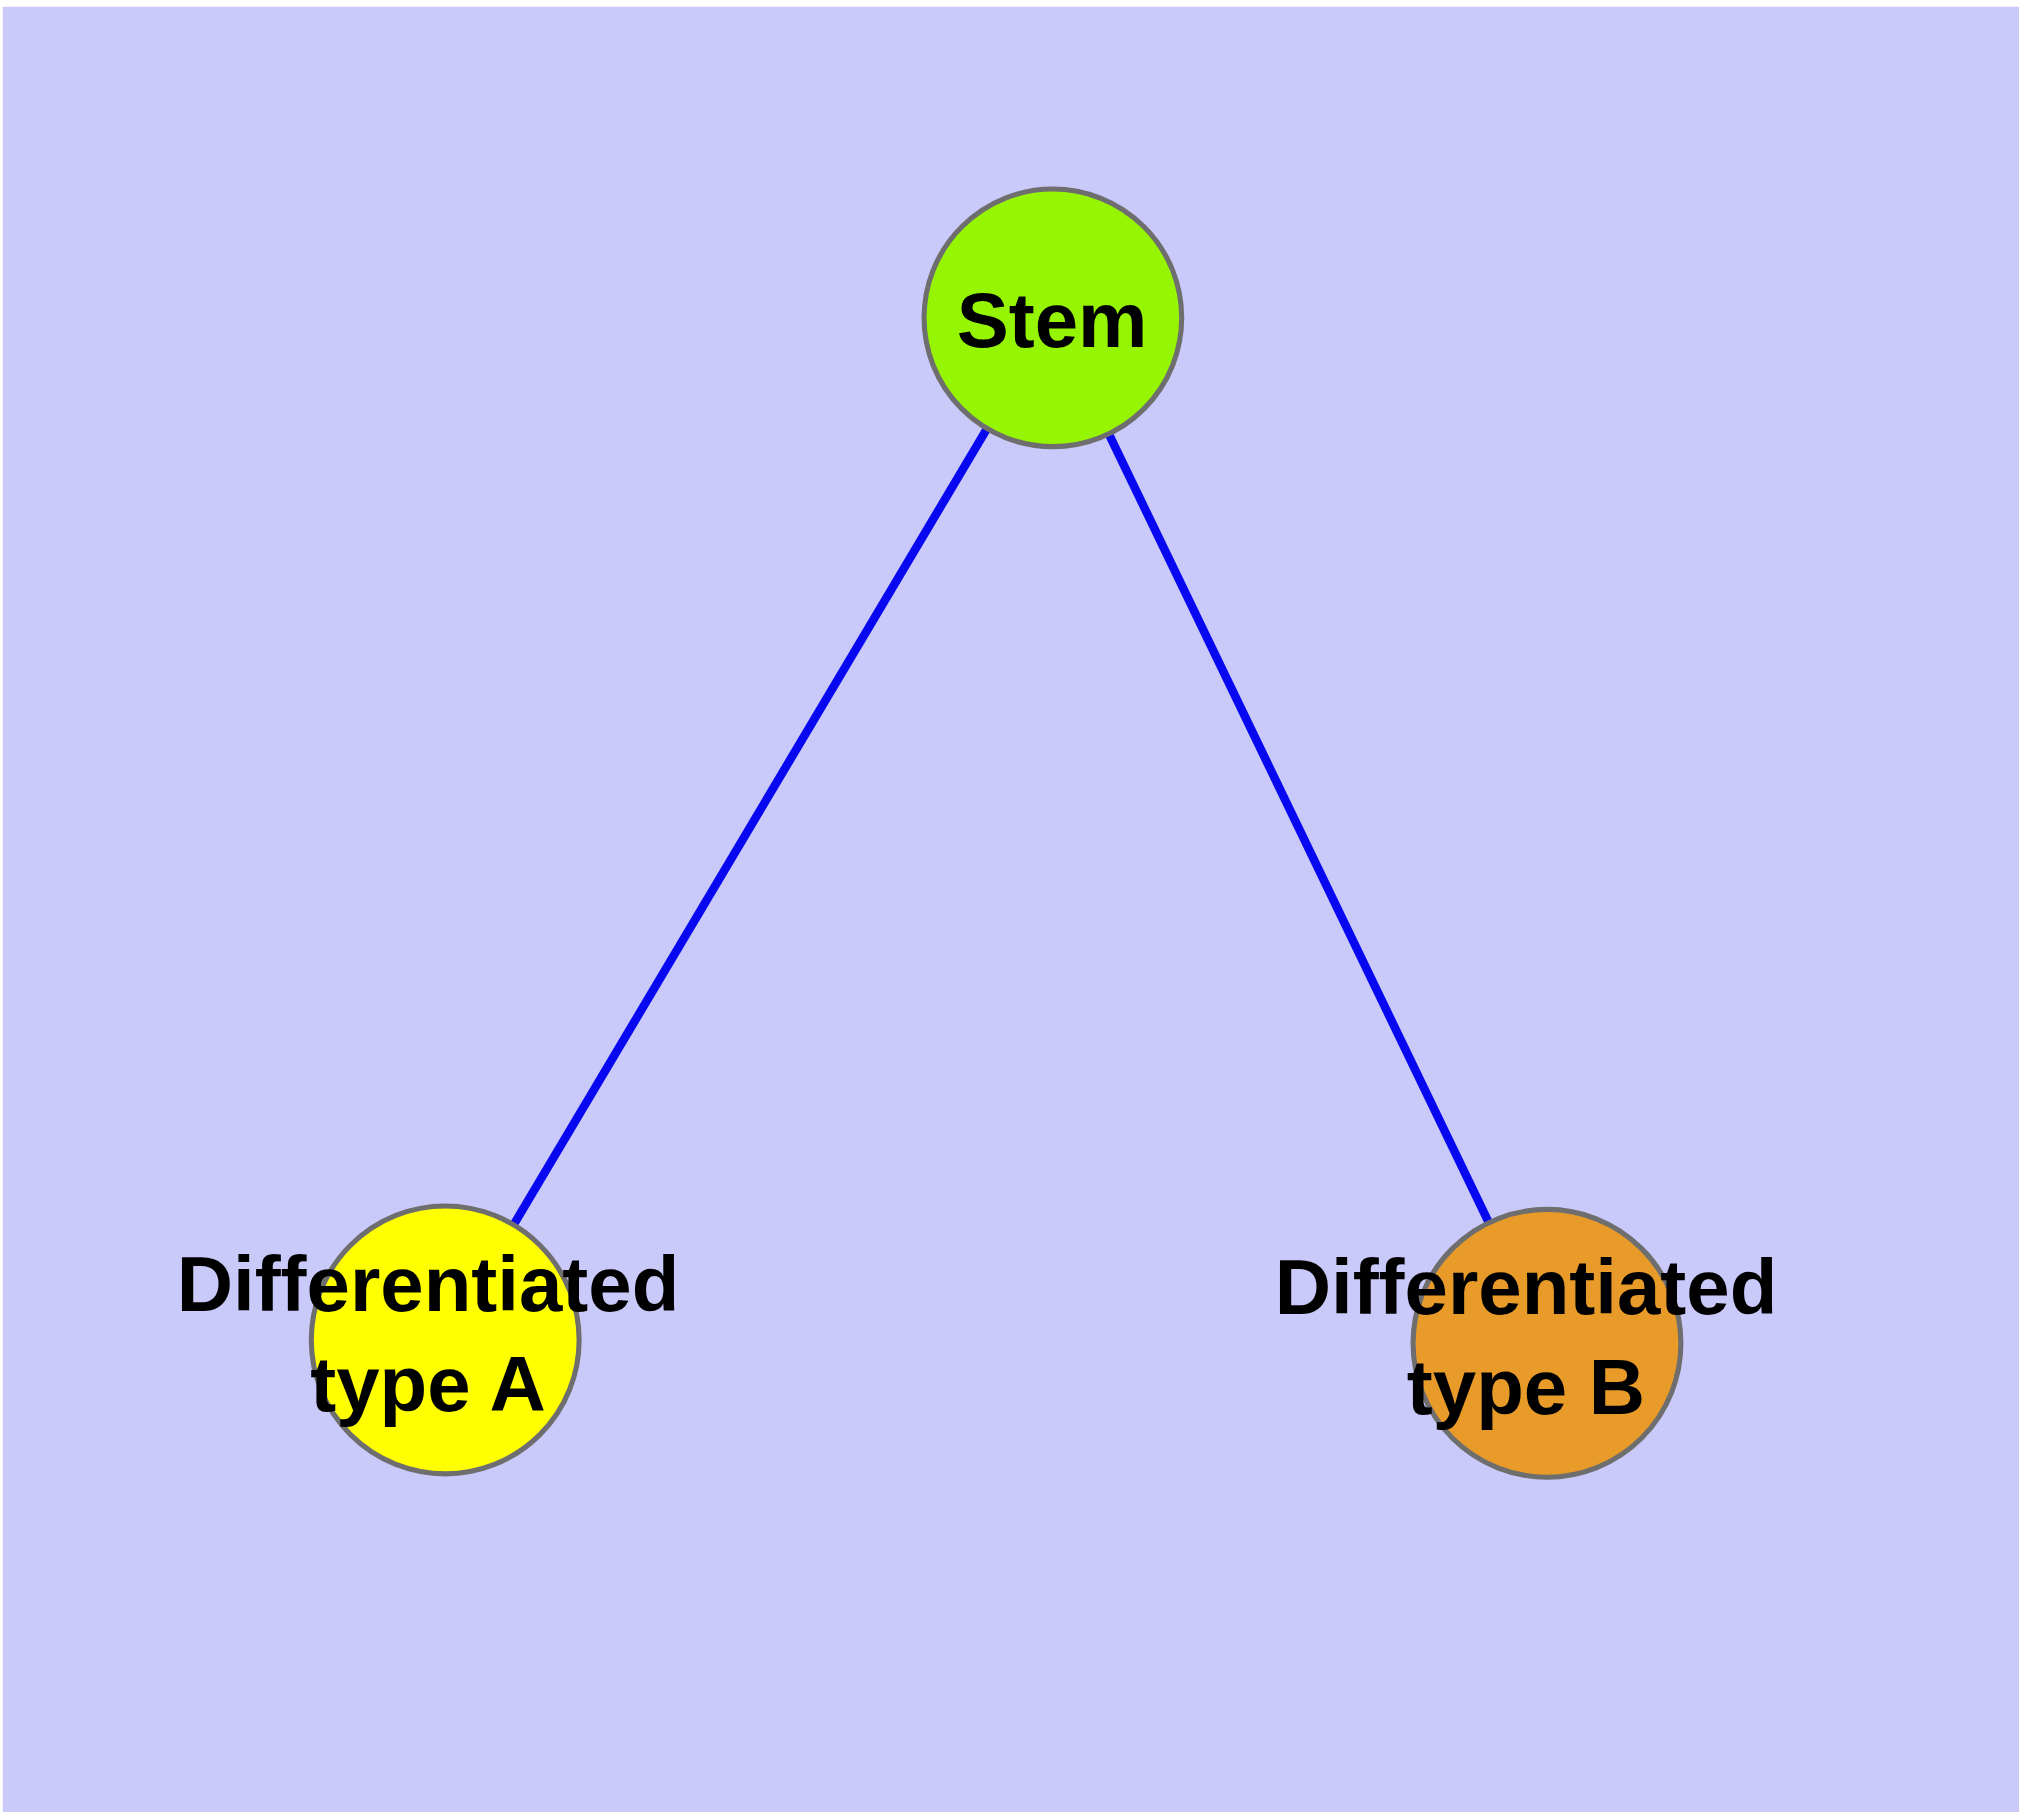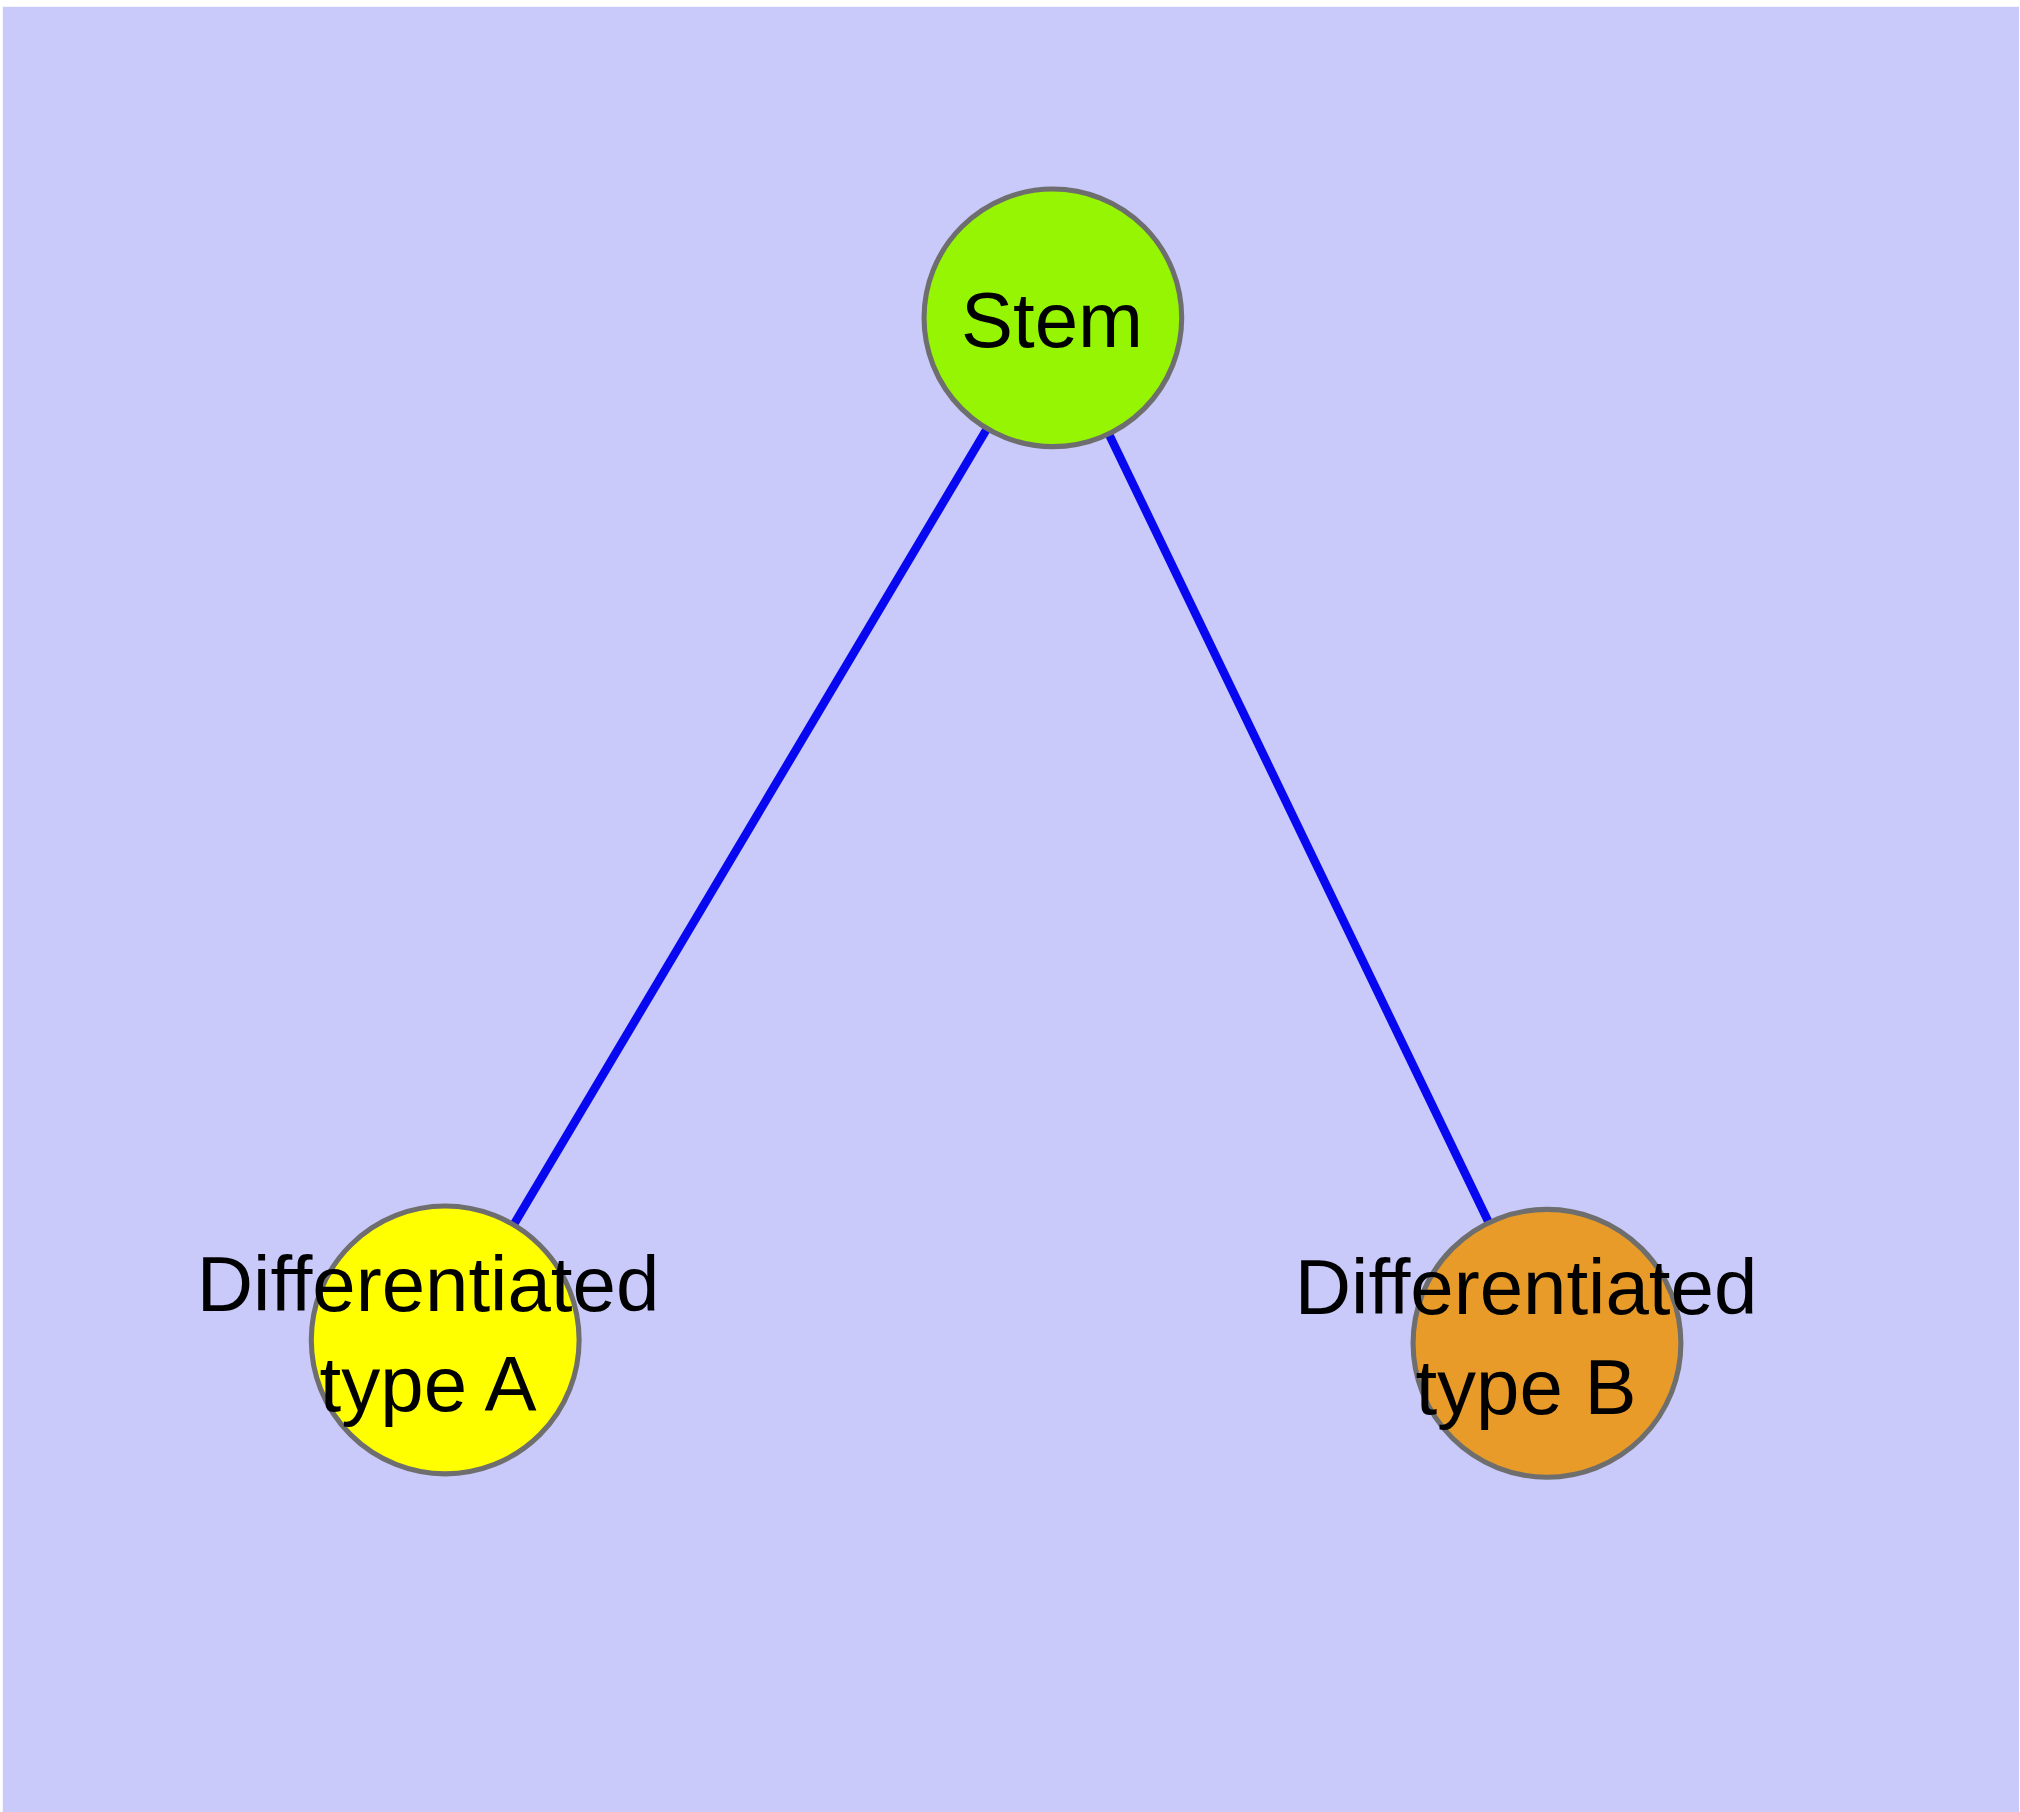--- a/index.html
+++ b/index.html
@@ -21,21 +21,21 @@
     left: 0;
     top: 0;
     width: 2021px;
     height: 1812px;
     display: block;
   }
   .node-label {
     position: absolute;
     transform: translate(-50%, -50%);
     font-size: 78px;
-    font-weight: normal;
+    font-weight: bold;
     line-height: 100px;
     color: #000000;
     text-align: center;
     white-space: pre-line;
     letter-spacing: 0;
   }
   .label-stem   { left: 1052px; top: 320px; }
   .label-type-a { left: 428px;  top: 1334px; }
   .label-type-b { left: 1526px; top: 1337px; }
 </style>

